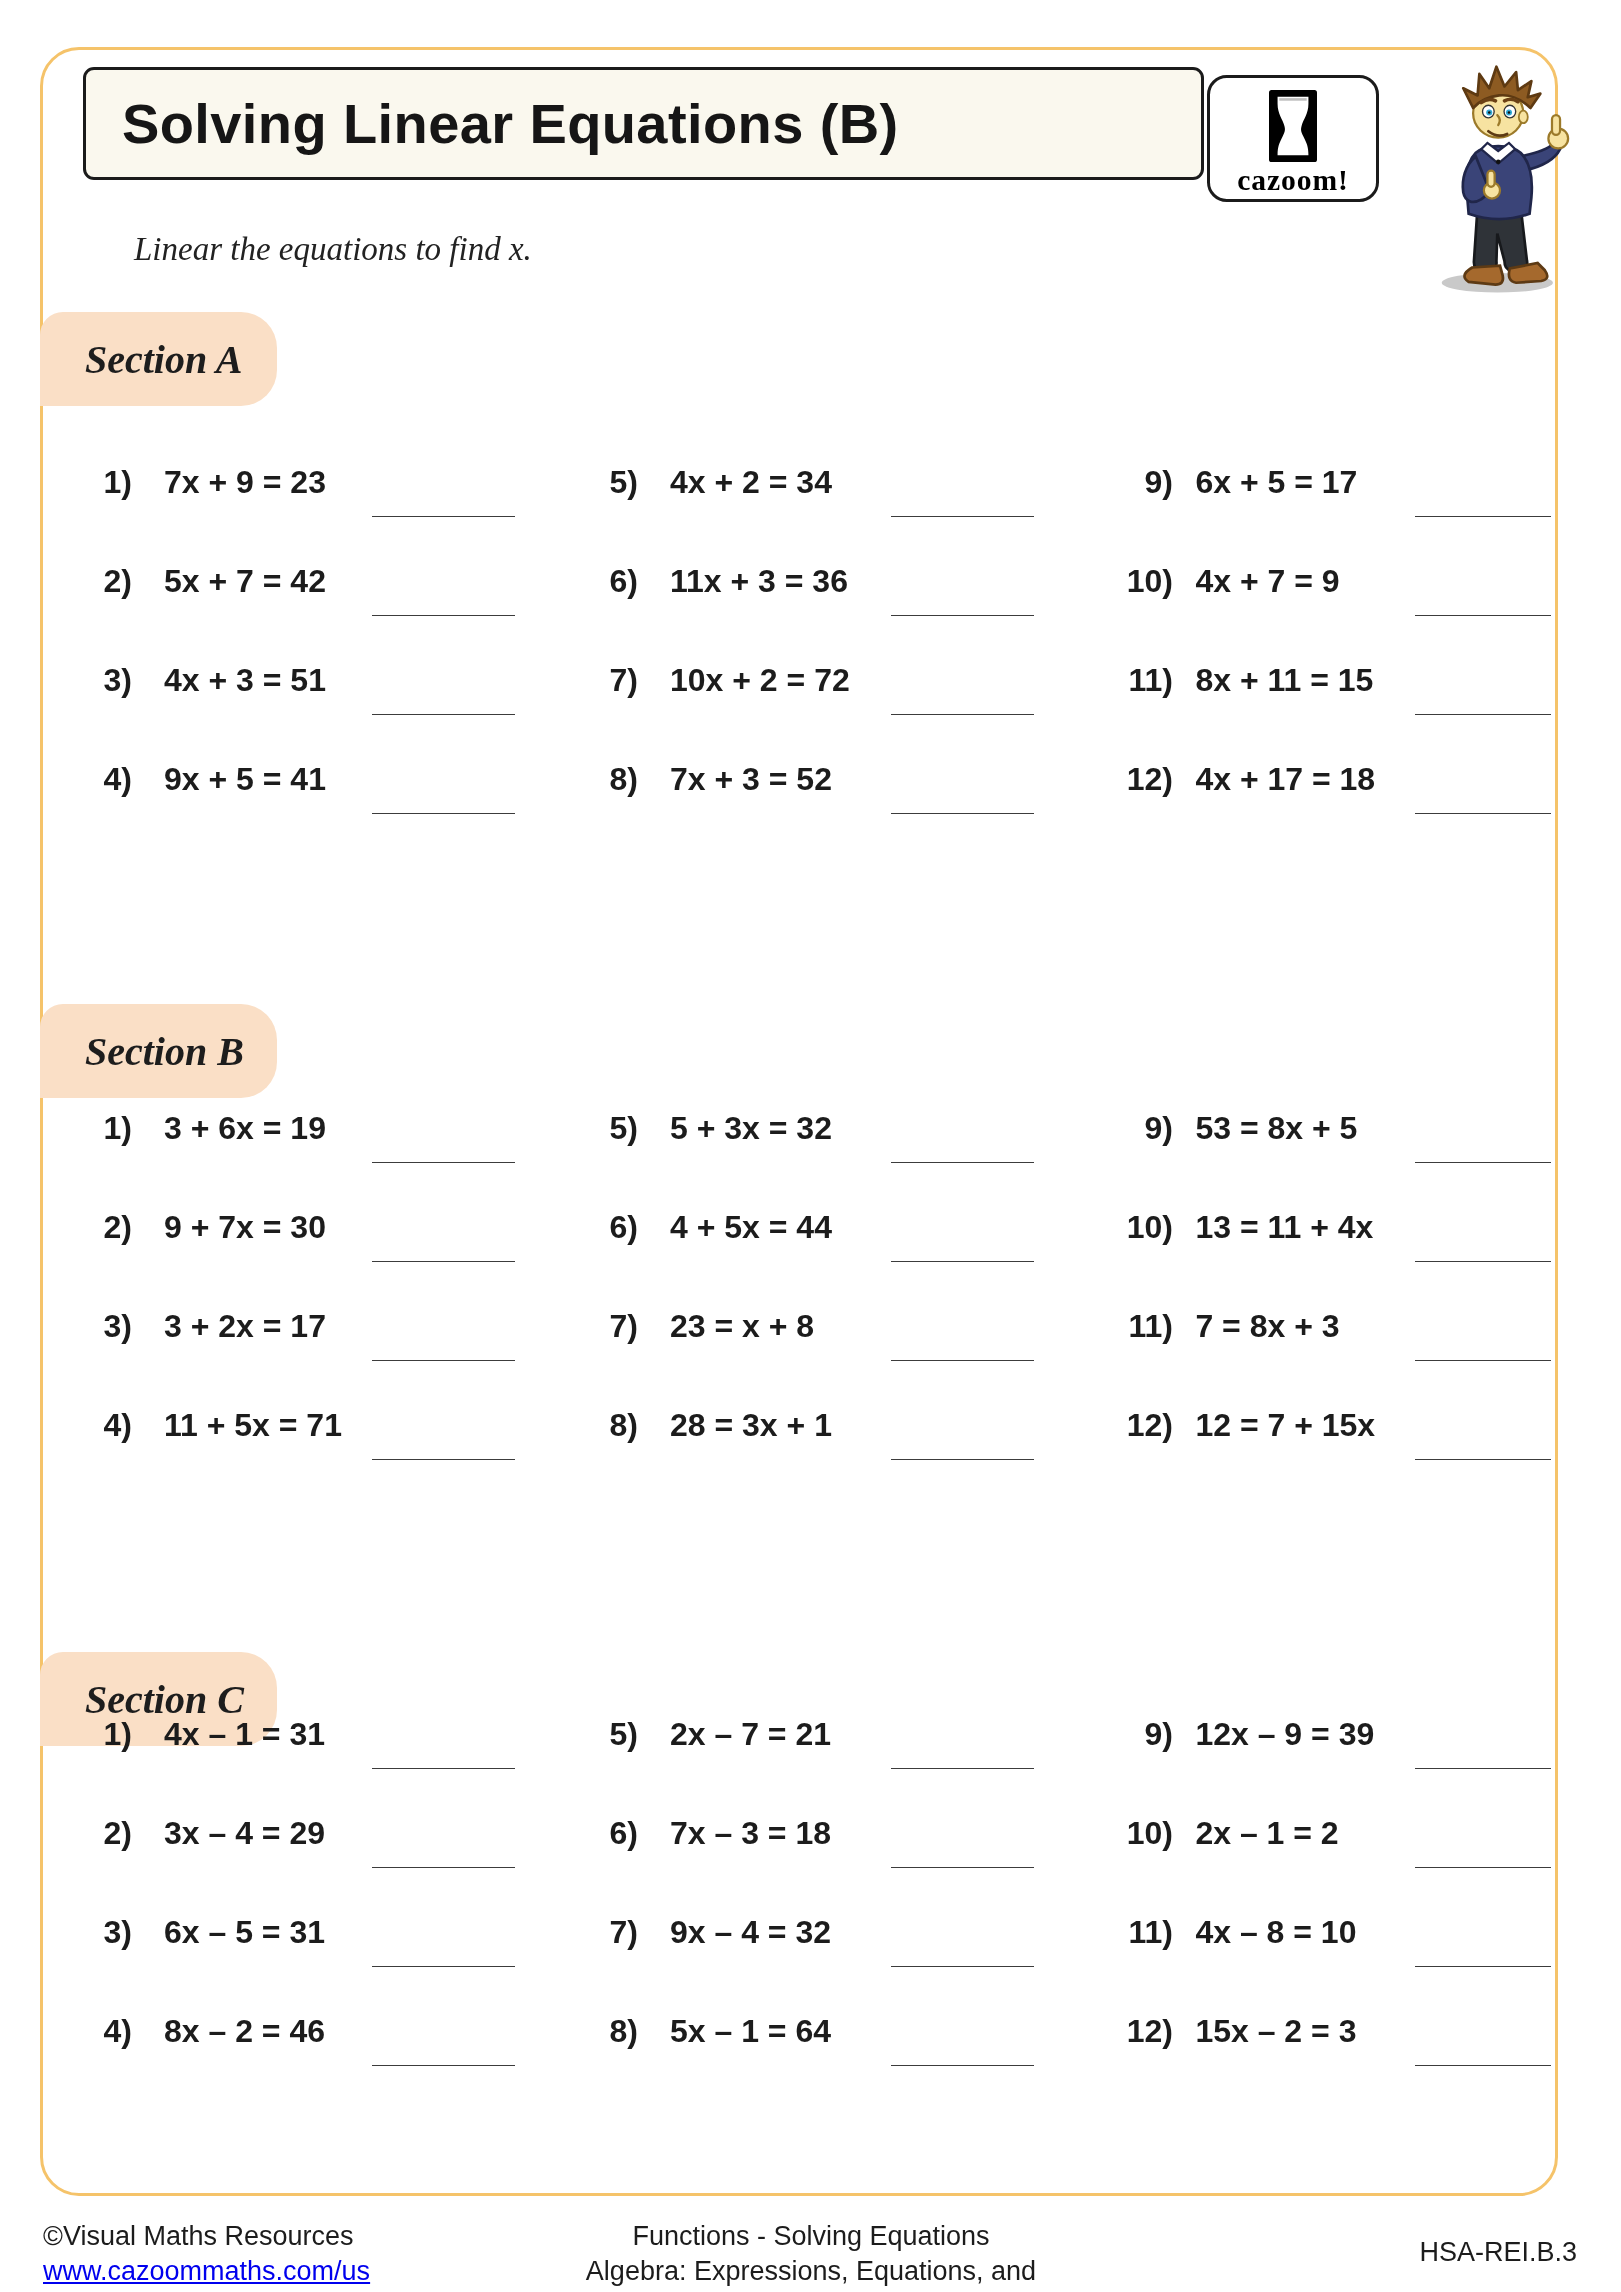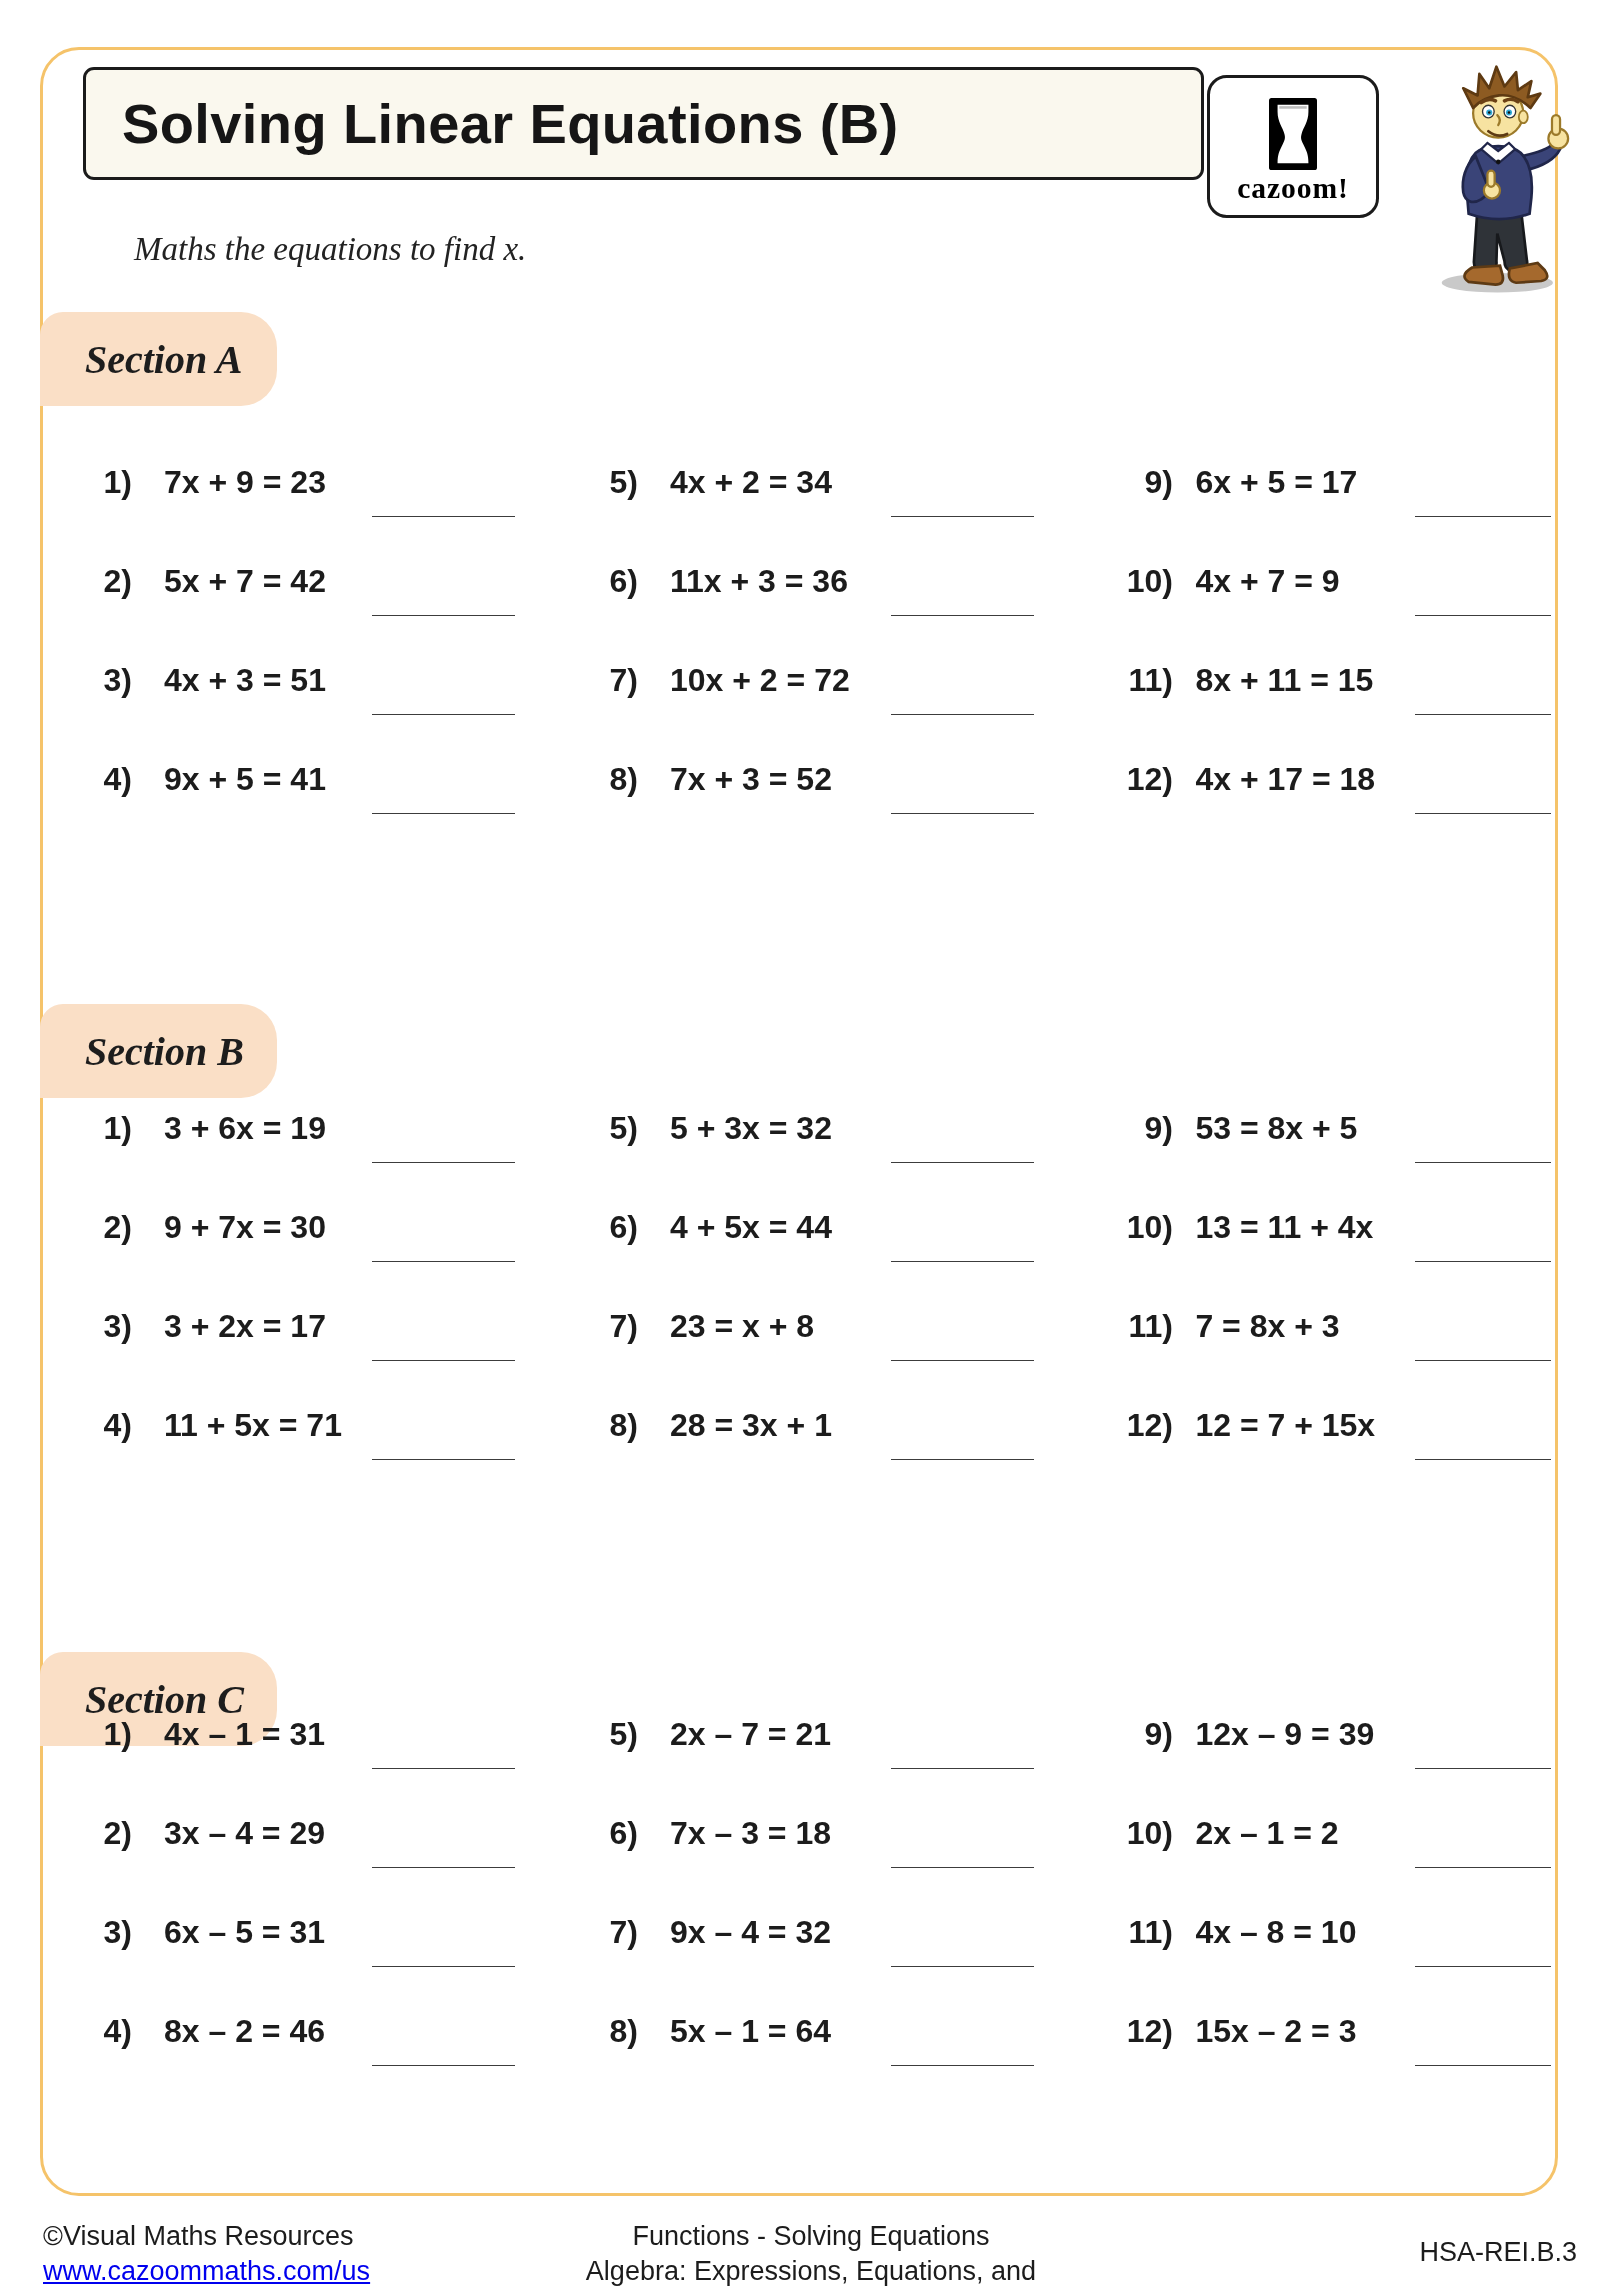--- a/index.html
+++ b/index.html
@@ -17,21 +17,21 @@
     position:absolute;left:83px;top:67px;width:1121px;height:113px;
     background:#FAF8EE;border:3.6px solid #1b1b1b;border-radius:11px;
     box-sizing:border-box;display:flex;align-items:center;padding-left:36px;
   }
   .title-box h1{
     margin:0;font-size:56px;font-weight:900;letter-spacing:0.4px;
     font-family:"Liberation Sans",sans-serif;color:#161616;
   }
   
   .logo-box{
-    position:absolute;left:1207px;top:75px;width:172px;height:143px;
+    position:absolute;left:1207px;top:75px;width:172px;height:127px;
     background:#ffffff;border:3.6px solid #1b1b1b;border-radius:19.7px;
     box-sizing:border-box;display:flex;flex-direction:column;align-items:center;
     justify-content:center;padding-top:10px;
   }
   .logo-text{
     font-family:"Liberation Serif",serif;font-weight:700;font-size:29.6px;
     letter-spacing:0.9px;margin-top:1.8px;color:#000;
   }
   
   .boy{position:absolute;left:1388px;top:56px;width:224px;height:242px;}
@@ -136,21 +136,21 @@
     <ellipse cx="96" cy="62" rx="6.5" ry="7" fill="#fff" stroke="#333" stroke-width="1.5"></ellipse>
     <circle cx="73" cy="63" r="3.4" fill="#2FA8D5"></circle>
     <circle cx="95" cy="63" r="3.4" fill="#2FA8D5"></circle>
     <circle cx="73" cy="63" r="1.4" fill="#111"></circle>
     <circle cx="95" cy="63" r="1.4" fill="#111"></circle>
 
     <path d="M82,66 q5,5 1,11" stroke="#9c7a2a" stroke-width="2.5" fill="none" stroke-linecap="round"></path>
     <path d="M72,84 q10,8 21,3" stroke="#5d3a14" stroke-width="3" fill="none" stroke-linecap="round"></path>
   </svg>
 
-  <p class="instruction">Maths the equations to find x.</p>
+  <p class="instruction">Linear the equations to find x.</p>
 
   <div class="section-label" id="label-a">
     <span>Section A</span>
   </div>
   <div class="grid" id="grid-a">
       <div class="prob c1">
     <div class="prob-line">
       <span class="pnum">1)</span>
       <span class="peq">7x + 9 = 23</span>
     </div>

